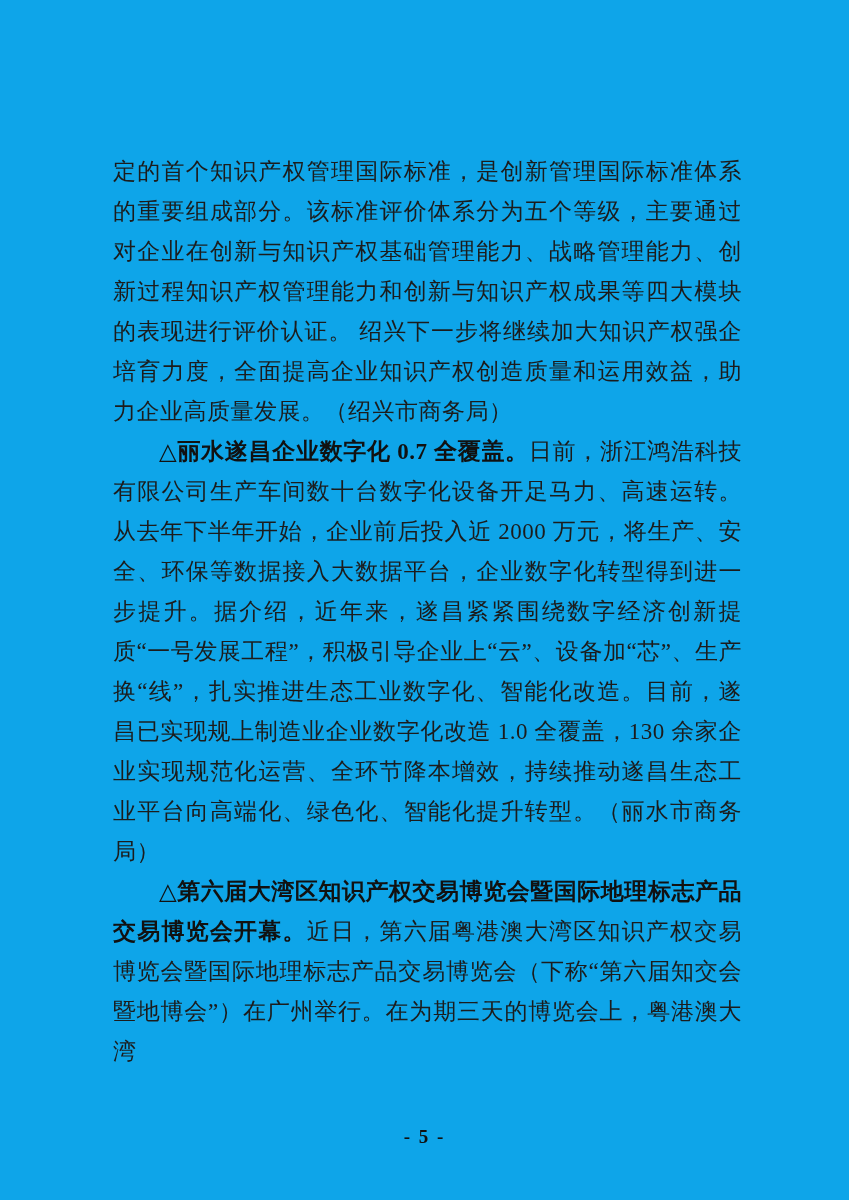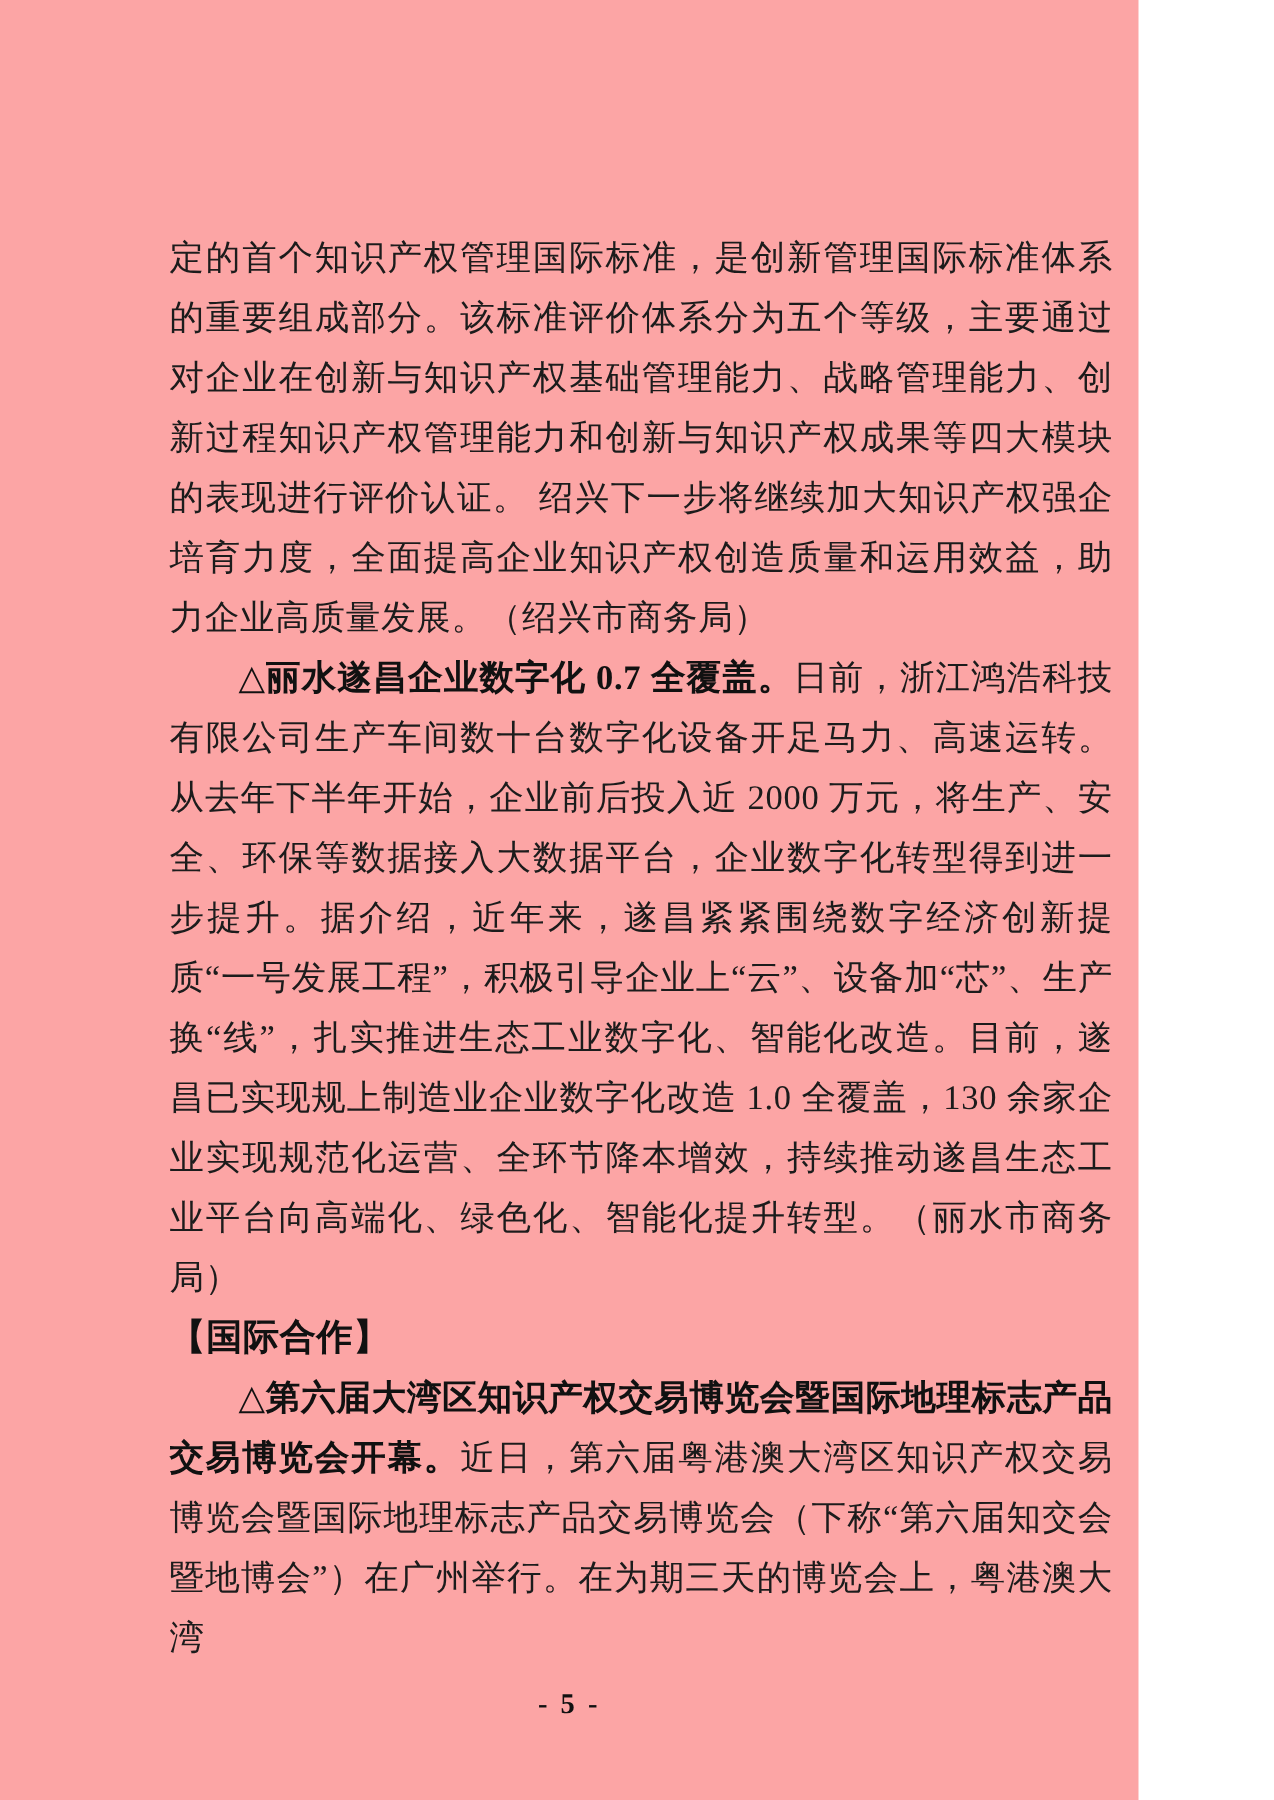--- a/index.html
+++ b/index.html
@@ -2,23 +2,23 @@
 <html><head>
 <meta charset="utf-8">
 <style>
   html, body {
     margin: 0;
     padding: 0;
     background: #ffffff;
   }
   .page {
     position: relative;
-    width: 759px;
+    width: 849px;
     height: 1200px;
-    background: #fca5a5;
+    background: #0ea5e9;
     overflow: hidden;
     text-decoration: underline;
   }
   .text-block {
     position: absolute;
     left: 113px;
     top: 152px;
     width: 629px;
     font-family: "Liberation Serif", "DejaVu Serif", serif;
     font-size: 23px;
@@ -65,21 +65,20 @@
 </head>
 <body>
 
 <div class="page">
   <div class="text-block">
 
     <p class="para"><span>定的首个知识产权管理国际标准，是创新管理国际标准体系的重要组成部分。该标准评价体系分为五个等级，主要通过对企业在创新与知识产权基础管理能力、战略管理能力、创新过程知识产权管理能力和创新与知识产权成果等四大模块的表现进行评价认证。 绍兴下一步将继续加大知识产权强企培育力度，全面提高企业知识产权创造质量和运用效益，助力企业高质量发展。（绍兴市商务局）</span></p>
 
     <p class="para indent"><span class="lead">△丽水遂昌企业数字化 0.7 全覆盖。</span><span>日前，浙江鸿浩科技有限公司生产车间数十台数字化设备开足马力、高速运转。从去年下半年开始，企业前后投入近 2000 万元，将生产、安全、环保等数据接入大数据平台，企业数字化转型得到进一步提升。据介绍，近年来，遂昌紧紧围绕数字经济创新提质“一号发展工程”，积极引导企业上“云”、设备加“芯”、生产换“线”，扎实推进生态工业数字化、智能化改造。目前，遂昌已实现规上制造业企业数字化改造 1.0 全覆盖，130 余家企业实现规范化运营、全环节降本增效，持续推动遂昌生态工业平台向高端化、绿色化、智能化提升转型。（丽水市商务局）</span></p>
 
-    <h2 class="section-heading">【国际合作】</h2>
 
     <p class="para indent"><span class="lead">△第六届大湾区知识产权交易博览会暨国际地理标志产品交易博览会开幕。</span><span>近日，第六届粤港澳大湾区知识产权交易博览会暨国际地理标志产品交易博览会（下称“第六届知交会暨地博会”）在广州举行。在为期三天的博览会上，粤港澳大湾</span></p>
 
   </div>
 
   <div class="footer">
     <span>- 5 -</span>
   </div>
 </div>
 

